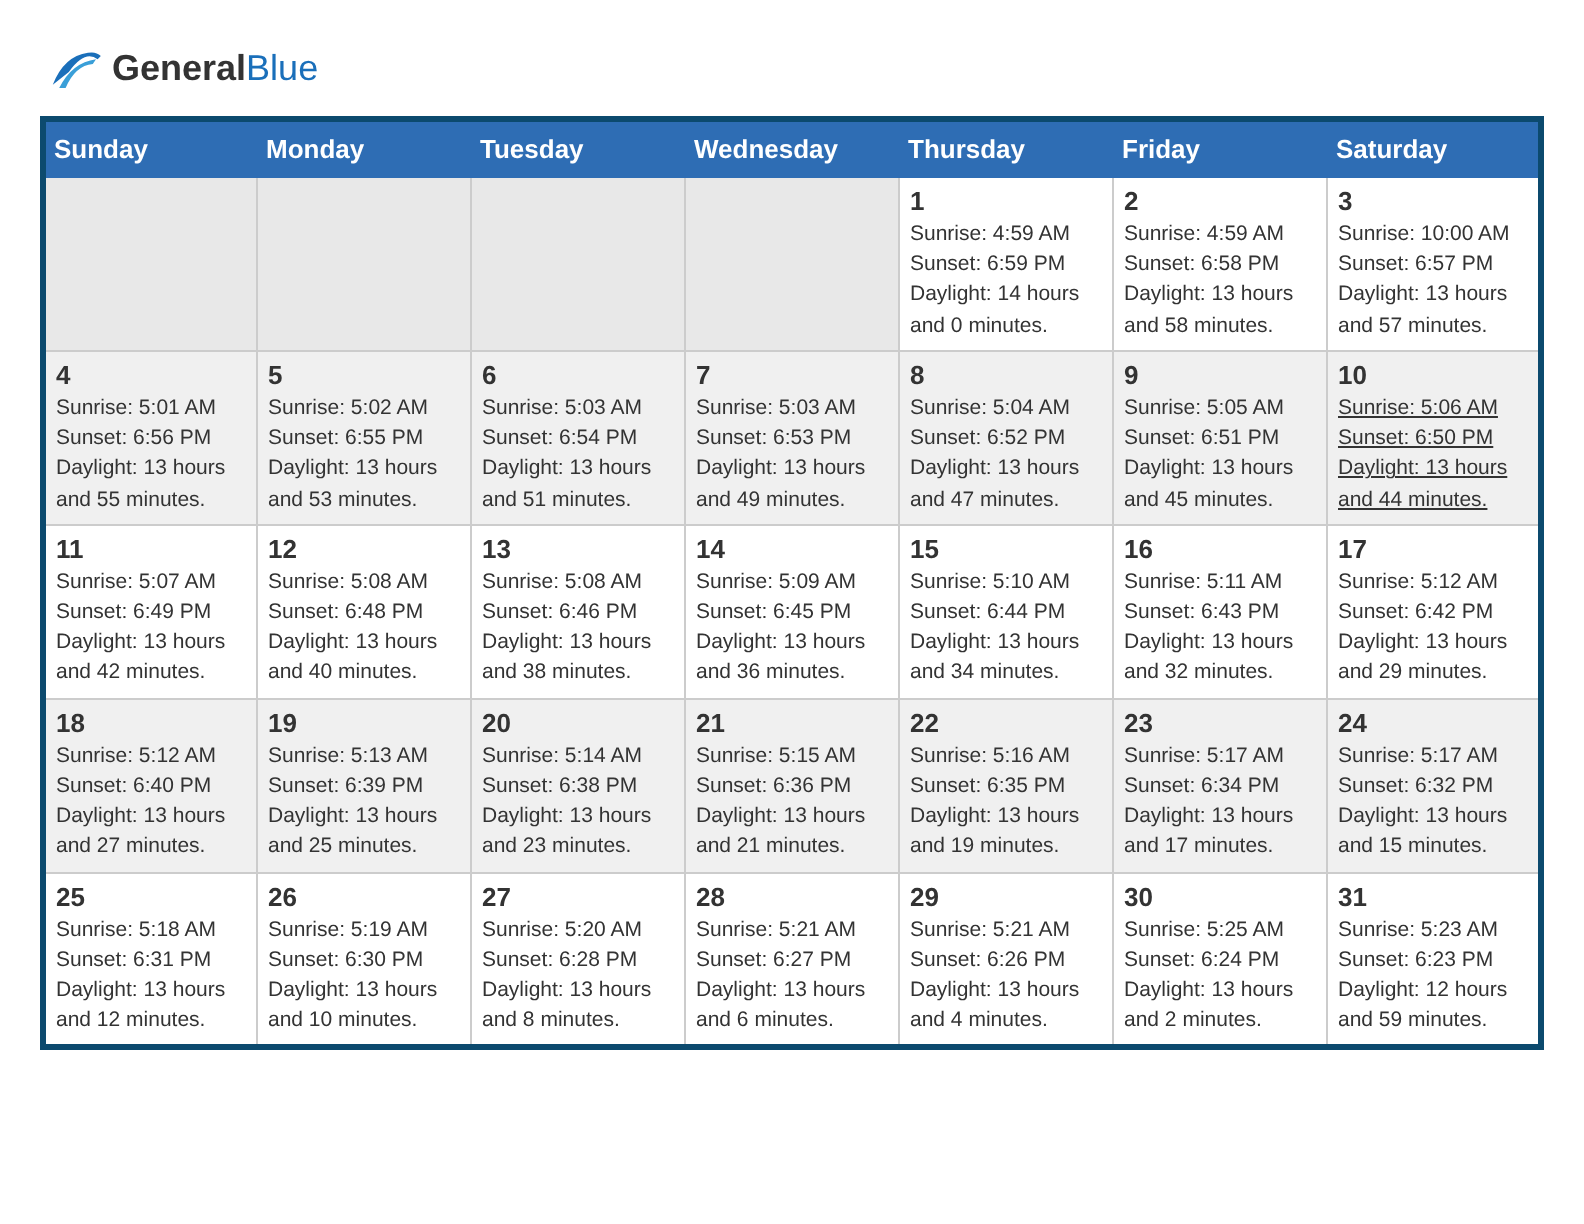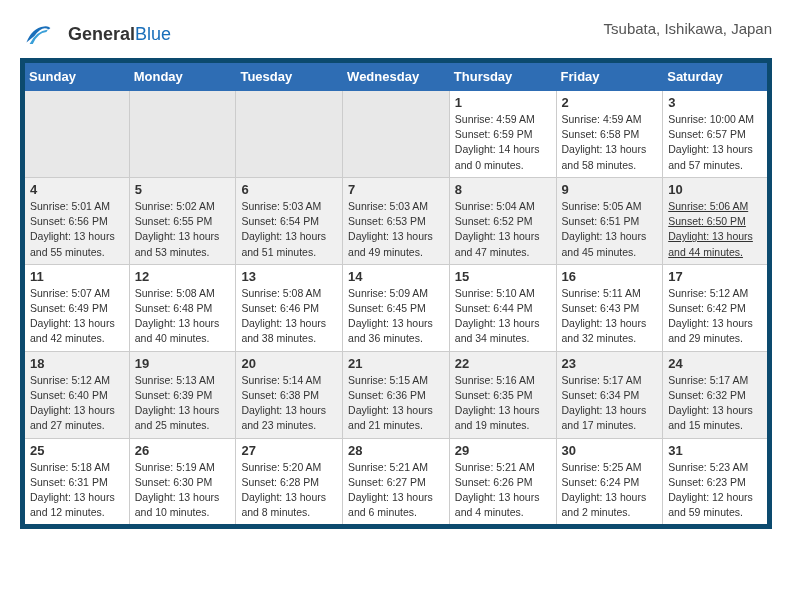--- a/index.html
+++ b/index.html
@@ -12,21 +12,21 @@
     }
     .header-area {
       display: flex;
       justify-content: space-between;
       align-items: flex-start;
       margin-bottom: 10px;
     }
     .logo {
       display: flex;
       align-items: center;
-      gap: 16px;
+      gap: 4px;
     }
     .logo-text-general {
       font-size: 18px;
       font-weight: bold;
       color: #333;
     }
     .logo-text-blue {
       font-size: 18px;
       font-weight: normal;
       color: #1a6fba;
@@ -44,21 +44,21 @@
       color: #333;
       line-height: 1.1;
     }
     .subtitle {
       font-size: 15px;
       color: #555;
     }
     .calendar-table {
       width: 100%;
       border-collapse: collapse;
-      border: 5px solid #0c4a6e;
+      border: 3px solid #0c4a6e;
     }
     .calendar-table th {
       background-color: #2e6db4;
       color: #fff;
       font-size: 13px;
       font-weight: bold;
       padding: 6px 4px;
       text-align: left;
       border: 1px solid #2e6db4;
     }
@@ -99,21 +99,20 @@
       <path d="M12 30 Q20 14 35 12 L33 15 Q22 16 16 30 Z" fill="#3a9fd8"></path>
     </svg>
     <div>
       <div style="display:flex; gap:0;">
         <span class="logo-text-general">General</span>
         <span class="logo-text-blue">Blue</span>
       </div>
     </div>
   </div>
   <div class="title-area">
-    <div class="subtitle">Tsubata, Ishikawa, Japan</div>
   </div>
 </div>
 
 <table class="calendar-table">
   <thead>
     <tr>
     <th>Sunday</th>
         <th>Monday</th>
         <th>Tuesday</th>
         <th>Wednesday</th>

